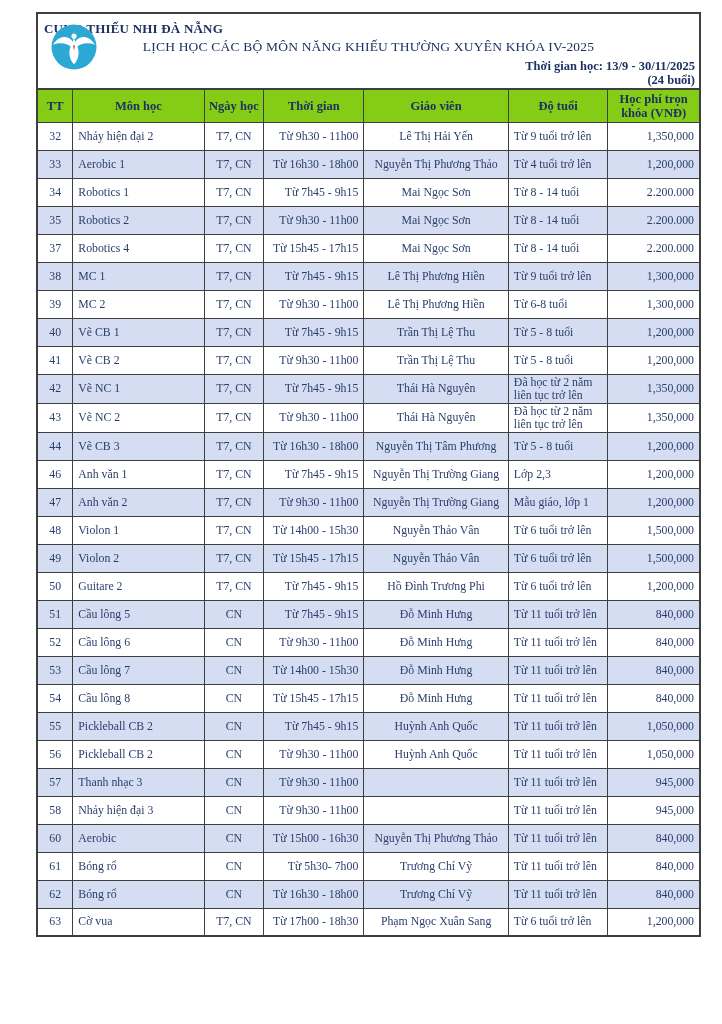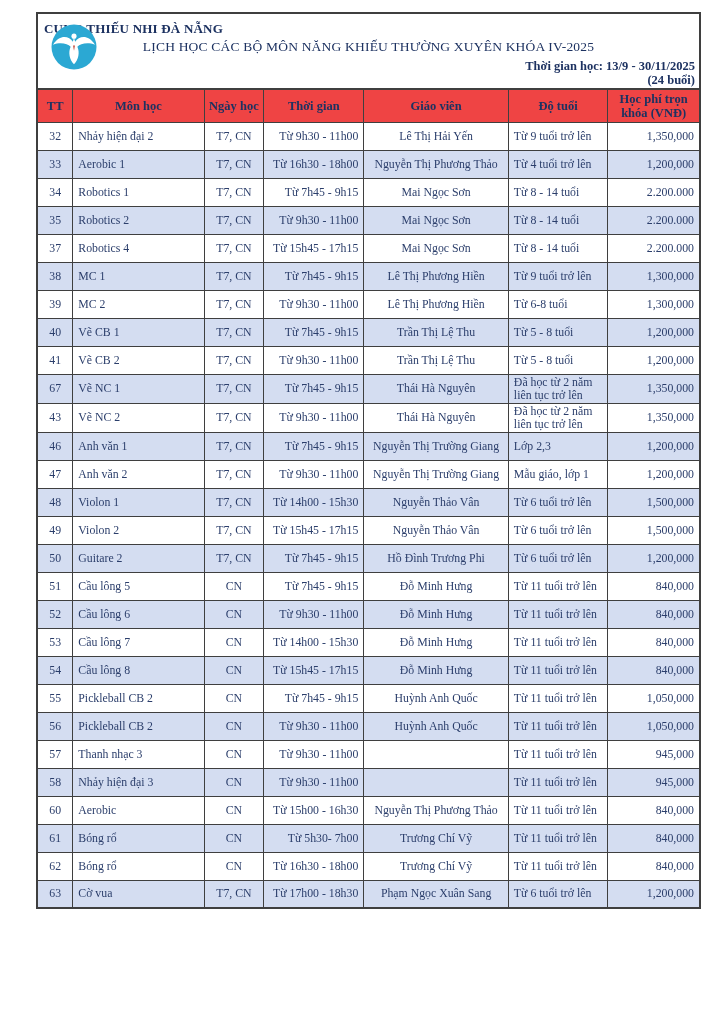--- a/index.html
+++ b/index.html
@@ -55,21 +55,21 @@
     overflow:hidden;
   }
   .schedule thead th{
     height:33px;
     font-size:12.5px;
     font-weight:bold;
     color:var(--heading-text);
     text-align:center;
     line-height:14px;
     padding:1px 2px;
-    background:#ef4444;
+    background:#84cc16;
   }
   .schedule tbody td{
     height:28px;
     font-size:11.8px;
     line-height:13px;
     color:var(--body-text);
     padding:1px 5px;
     background:#fff;
   }
   .schedule tbody tr:nth-child(even) td{background:var(--row-shade);}
@@ -207,36 +207,45 @@
           <tr>
     <td class="c-tt">41</td>
     <td class="c-subject">Vẽ CB 2</td>
     <td class="c-day">T7, CN</td>
     <td class="c-time">Từ 9h30 - 11h00</td>
     <td class="c-teacher">Trần Thị Lệ Thu</td>
     <td class="c-age">Từ 5 - 8 tuổi</td>
     <td class="c-fee">1,200,000</td>
   </tr>
           <tr>
-    <td class="c-tt">67</td>
+    <td class="c-tt">42</td>
     <td class="c-subject">Vẽ NC 1</td>
     <td class="c-day">T7, CN</td>
     <td class="c-time">Từ 7h45 - 9h15</td>
     <td class="c-teacher">Thái Hà Nguyên</td>
     <td class="c-age">Đã học từ 2 năm liên tục trở lên</td>
     <td class="c-fee">1,350,000</td>
   </tr>
           <tr>
     <td class="c-tt">43</td>
     <td class="c-subject">Vẽ NC 2</td>
     <td class="c-day">T7, CN</td>
     <td class="c-time">Từ 9h30 - 11h00</td>
     <td class="c-teacher">Thái Hà Nguyên</td>
     <td class="c-age">Đã học từ 2 năm liên tục trở lên</td>
     <td class="c-fee">1,350,000</td>
+  </tr>
+          <tr>
+    <td class="c-tt">44</td>
+    <td class="c-subject">Vẽ CB 3</td>
+    <td class="c-day">T7, CN</td>
+    <td class="c-time">Từ 16h30 - 18h00</td>
+    <td class="c-teacher">Nguyễn Thị Tâm Phương</td>
+    <td class="c-age">Từ 5 - 8 tuổi</td>
+    <td class="c-fee">1,200,000</td>
   </tr>
           <tr>
     <td class="c-tt">46</td>
     <td class="c-subject">Anh văn 1</td>
     <td class="c-day">T7, CN</td>
     <td class="c-time">Từ 7h45 - 9h15</td>
     <td class="c-teacher">Nguyễn Thị Trường Giang</td>
     <td class="c-age">Lớp 2,3</td>
     <td class="c-fee">1,200,000</td>
   </tr>

